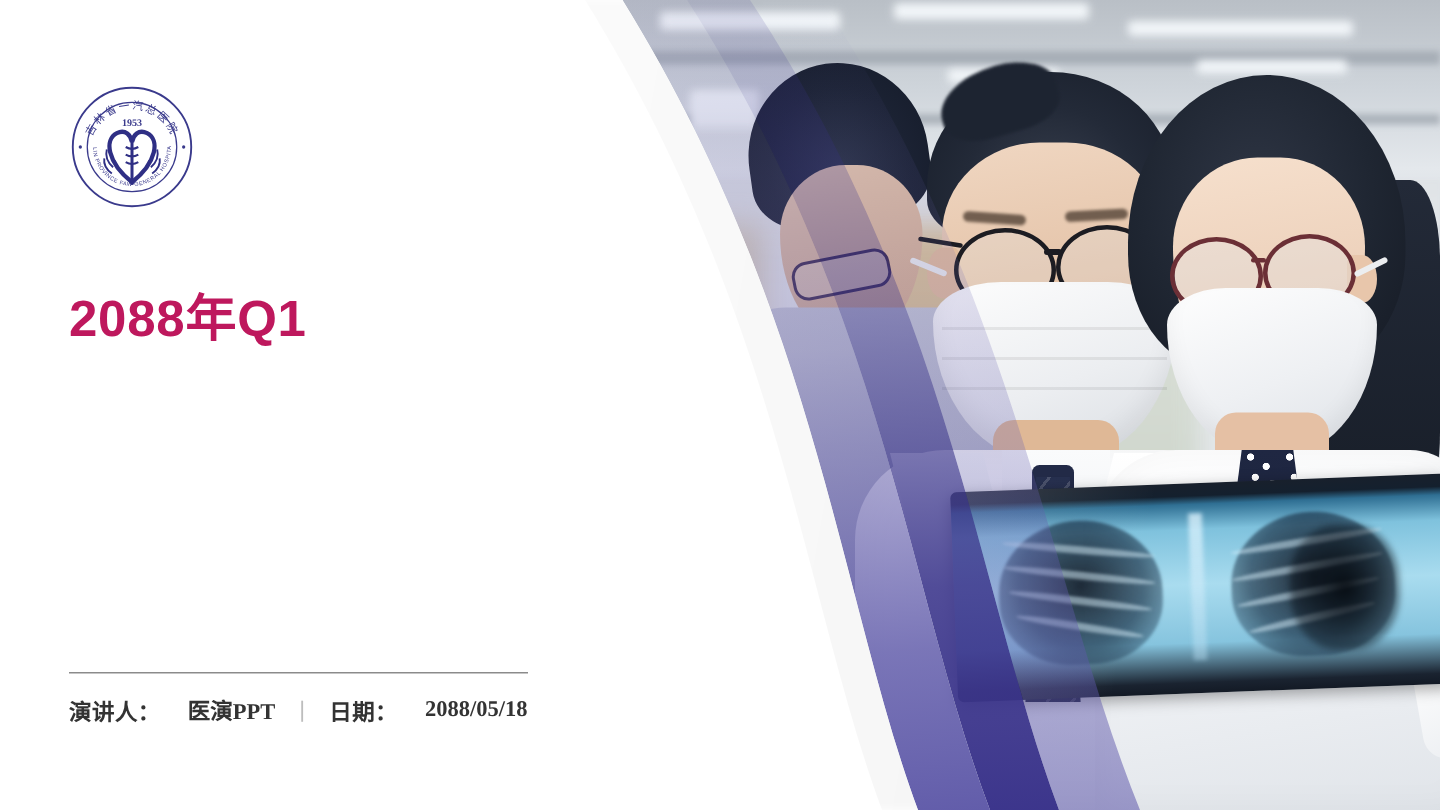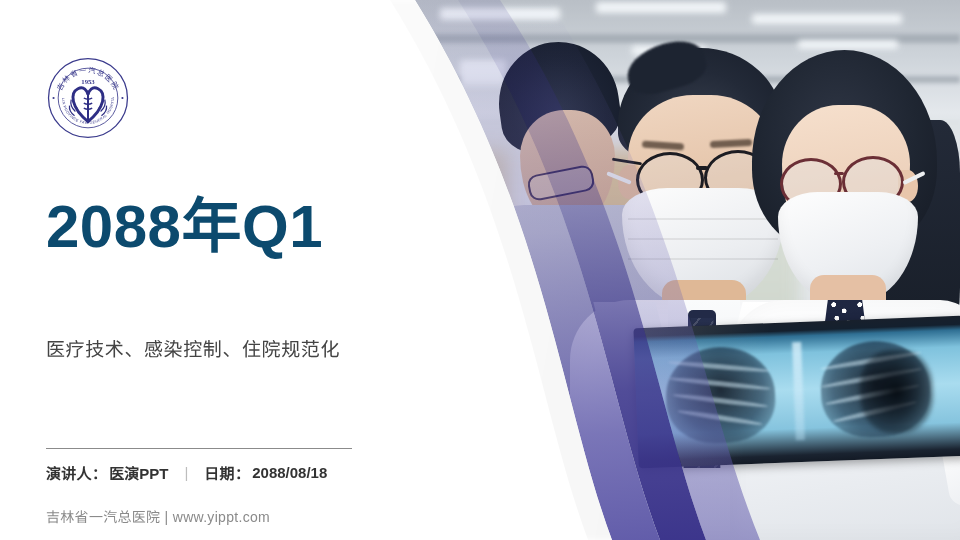--- a/index.html
+++ b/index.html
@@ -327,42 +327,42 @@
 
   
   .left{
     position:absolute;left:0;top:0;width:420px;height:540px;
   }
   .logo{
     position:absolute;left:46px;top:56px;width:84px;height:84px;
   }
   .title-block{position:absolute;left:46px;top:196px;width:470px;}
   .t-line1{
-    font-size:60px;font-weight:700;letter-spacing:.5px;line-height:1.04;
-    color:#0c4a6e;white-space:nowrap;
+    font-size:34px;font-weight:700;letter-spacing:.5px;line-height:1.04;
+    color:#be185d;white-space:nowrap;
     font-family:"Liberation Sans","DejaVu Sans",sans-serif;
   }
   .t-line2{
     font-size:46px;font-weight:700;letter-spacing:0px;line-height:1.14;
     color:#232323;white-space:nowrap;margin-top:2px;
     font-family:"Liberation Sans","DejaVu Sans",sans-serif;
   }
   .subtitle{
     position:absolute;left:46px;top:334px;
     font-size:19px;color:#444;letter-spacing:.6px;white-space:nowrap;
   }
   .divider{
     position:absolute;left:46px;top:448px;width:306px;height:1px;background:#8b8b8b;
   }
   .meta{
     position:absolute;left:46px;top:462px;display:flex;align-items:center;
     font-size:15px;color:#333;white-space:nowrap;
   }
   .meta .lab{letter-spacing:.3px;font-weight:bold;}
-  .meta .val{font-weight:700;margin-left:2px;}
+  .meta .val{font-weight:700;margin-left:18px;font-family:Liberation Serif, serif;}
   .meta .sep{color:#bdbdbd;margin:0 16px;font-weight:400;}
   .footnote{
     position:absolute;left:46px;top:506px;
     font-size:14px;color:#8a8a8a;letter-spacing:.3px;white-space:nowrap;
   }
 </style>
 </head>
 <body>
 
 <div id="slide">
@@ -490,28 +490,26 @@
         <path d="M67 46 q3 9 -4 16 M70 52 q2 8 -5 14 M72 59 q1 7 -6 12" stroke="#2F2F85" stroke-width="1.5" fill="none"></path>
         <circle cx="9" cy="50" r="1.3" fill="#3A3A8C"></circle>
         <circle cx="91" cy="50" r="1.3" fill="#3A3A8C"></circle>
       </svg>
     </div>
 
     <div class="title-block">
       <div class="t-line1">2088年Q1</div>
     </div>
 
-    <div class="subtitle">医疗技术、感染控制、住院规范化</div>
 
     <div class="divider"></div>
 
     <div class="meta">
       <span class="lab">演讲人：</span>
       <span class="val">医演PPT</span>
       <span class="sep">|</span>
       <span class="lab">日期：</span>
-      <span class="val">2088/08/18</span>
+      <span class="val">2088/05/18</span>
     </div>
 
-    <div class="footnote">吉林省一汽总医院 | www.yippt.com</div>
   </div>
 
 </div>
 
 </body></html>

